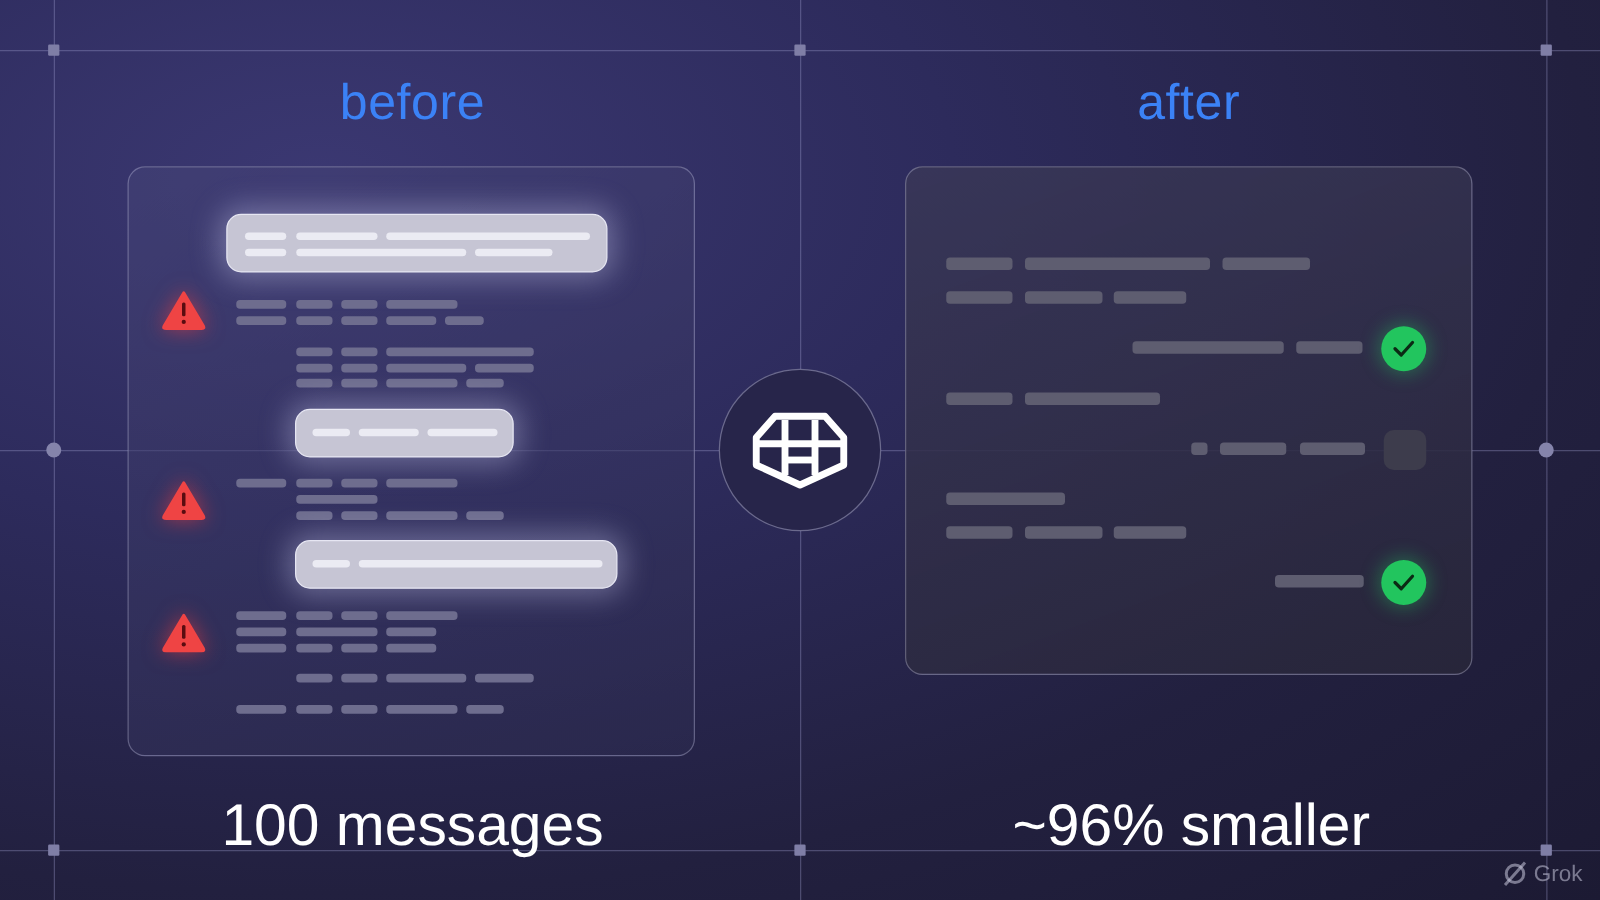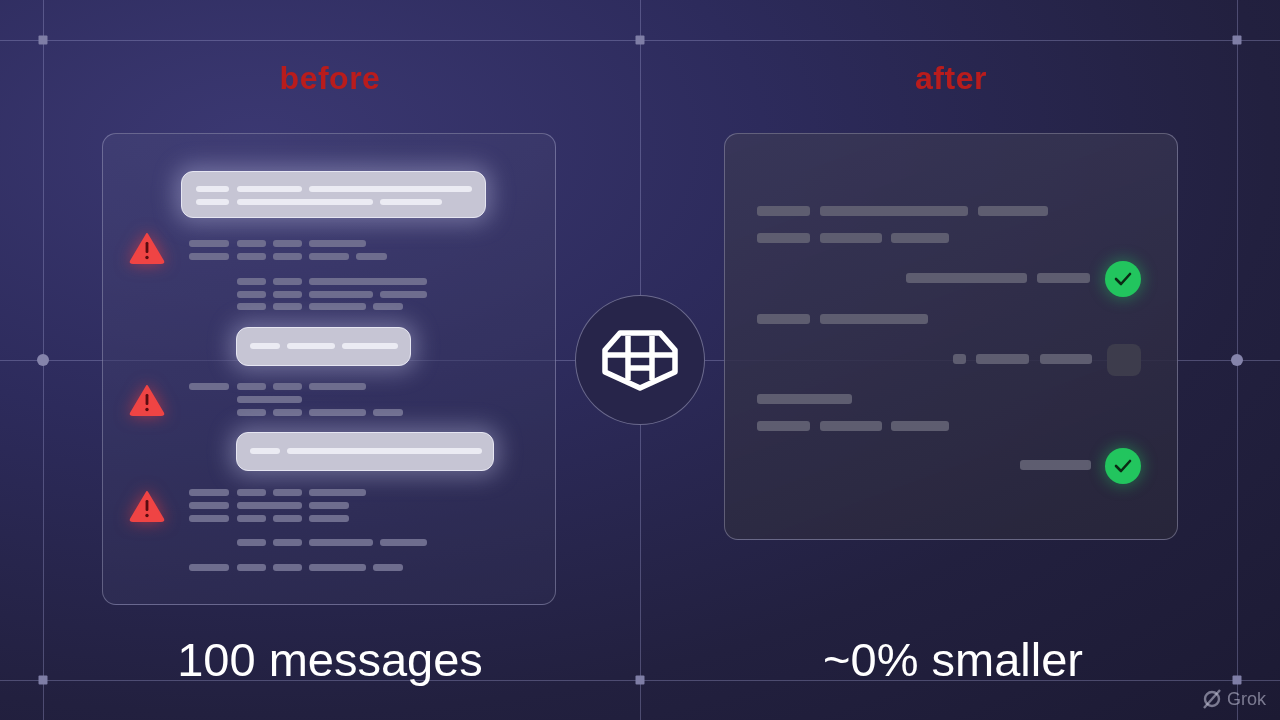--- a/index.html
+++ b/index.html
@@ -7,22 +7,22 @@
     width:1280px; height:720px; overflow:hidden; position:relative;
     background: radial-gradient(ellipse at 20% 20%, #3b3872 0%, #2d2b5c 35%, #22203f 70%, #1c1a33 100%);
     font-family: "Liberation Sans", "DejaVu Sans", sans-serif;
     color:#fff;
   }
   .vline { position:absolute; top:0; width:1px; height:720px; background:rgba(160,160,210,0.35); }
   .hline { position:absolute; left:0; height:1px; width:1280px; background:rgba(160,160,210,0.35); }
   .node-sq { position:absolute; width:9px; height:9px; background:#7f7ea6; border-radius:1px; transform:translate(-50%,-50%); }
   .node-ci { position:absolute; width:12px; height:12px; background:#8584ab; border-radius:50%; transform:translate(-50%,-50%); }
   .heading {
-    position:absolute; font-size:32px; font-weight:700; transform:translateX(-50%);
-    white-space:nowrap; letter-spacing:0.5px; color:#b91c1c;
+    position:absolute; font-size:40px; font-weight:400; transform:translateX(-50%);
+    white-space:nowrap; letter-spacing:0.5px; color:#3b82f6;
   }
   .caption {
     position:absolute; font-size:47px; font-weight:400; transform:translateX(-50%);
     white-space:nowrap; color:#fff;
   }
   .card {
     position:absolute; border-radius:14px;
     border:1px solid rgba(200,200,230,0.35);
     box-sizing:border-box;
   }
@@ -216,21 +216,21 @@
 
   <div class="bar" style="left:295px;top:326px;width:71px"></div>
   <div class="check" style="left:380px;top:314px">
     <svg width="18" height="14" viewBox="0 0 18 14">
         <path d="M2 7 L7 12 L16 2" fill="none" stroke="#0b2a14" stroke-width="2.6" stroke-linecap="round" stroke-linejoin="round"></path>
       </svg>
   </div>
 </div>
 
 <div class="caption" style="left:330px;top:632px">100 messages</div>
-<div class="caption" style="left:953px;top:632px">~0% smaller</div>
+<div class="caption" style="left:953px;top:632px">~96% smaller</div>
 
 <div class="watermark">
   <svg width="22" height="22" viewBox="0 0 22 22">
     <circle cx="11" cy="11" r="7" fill="none" stroke="rgba(200,200,220,0.55)" stroke-width="2.4"></circle>
     <line x1="3" y1="20" x2="19" y2="2" stroke="rgba(200,200,220,0.55)" stroke-width="2.4"></line>
   </svg>
   <span>Grok</span>
 </div>
 
 </body></html>

